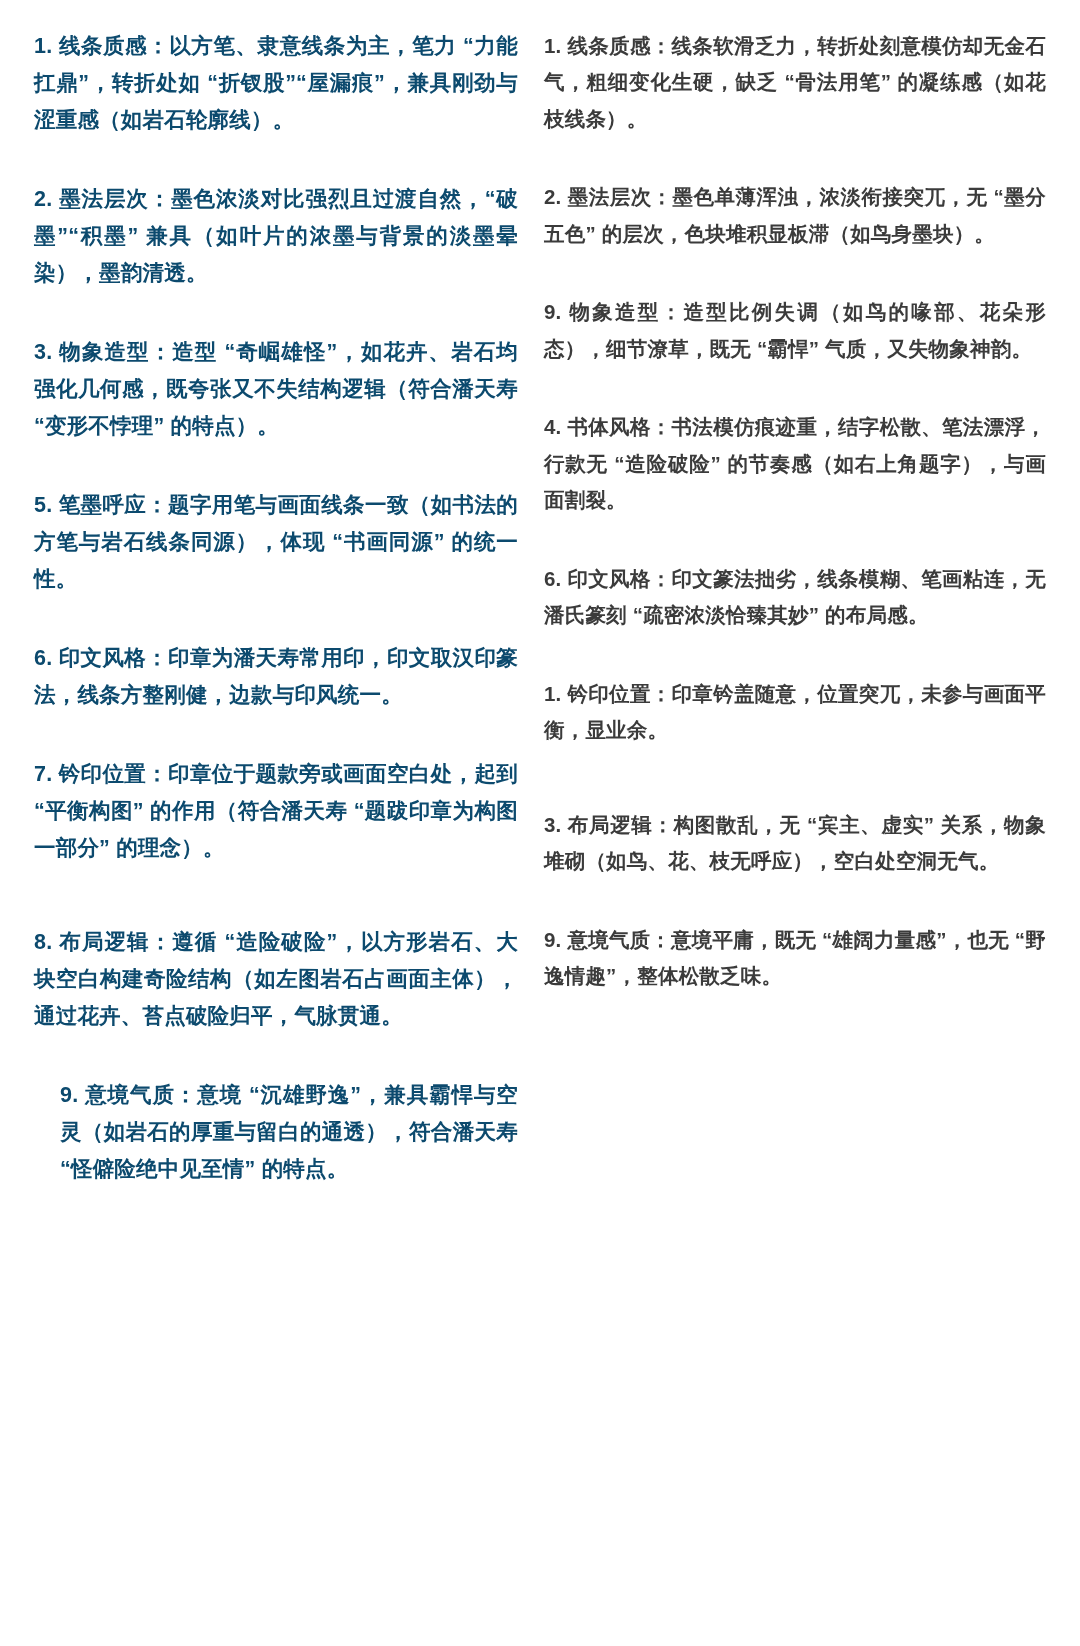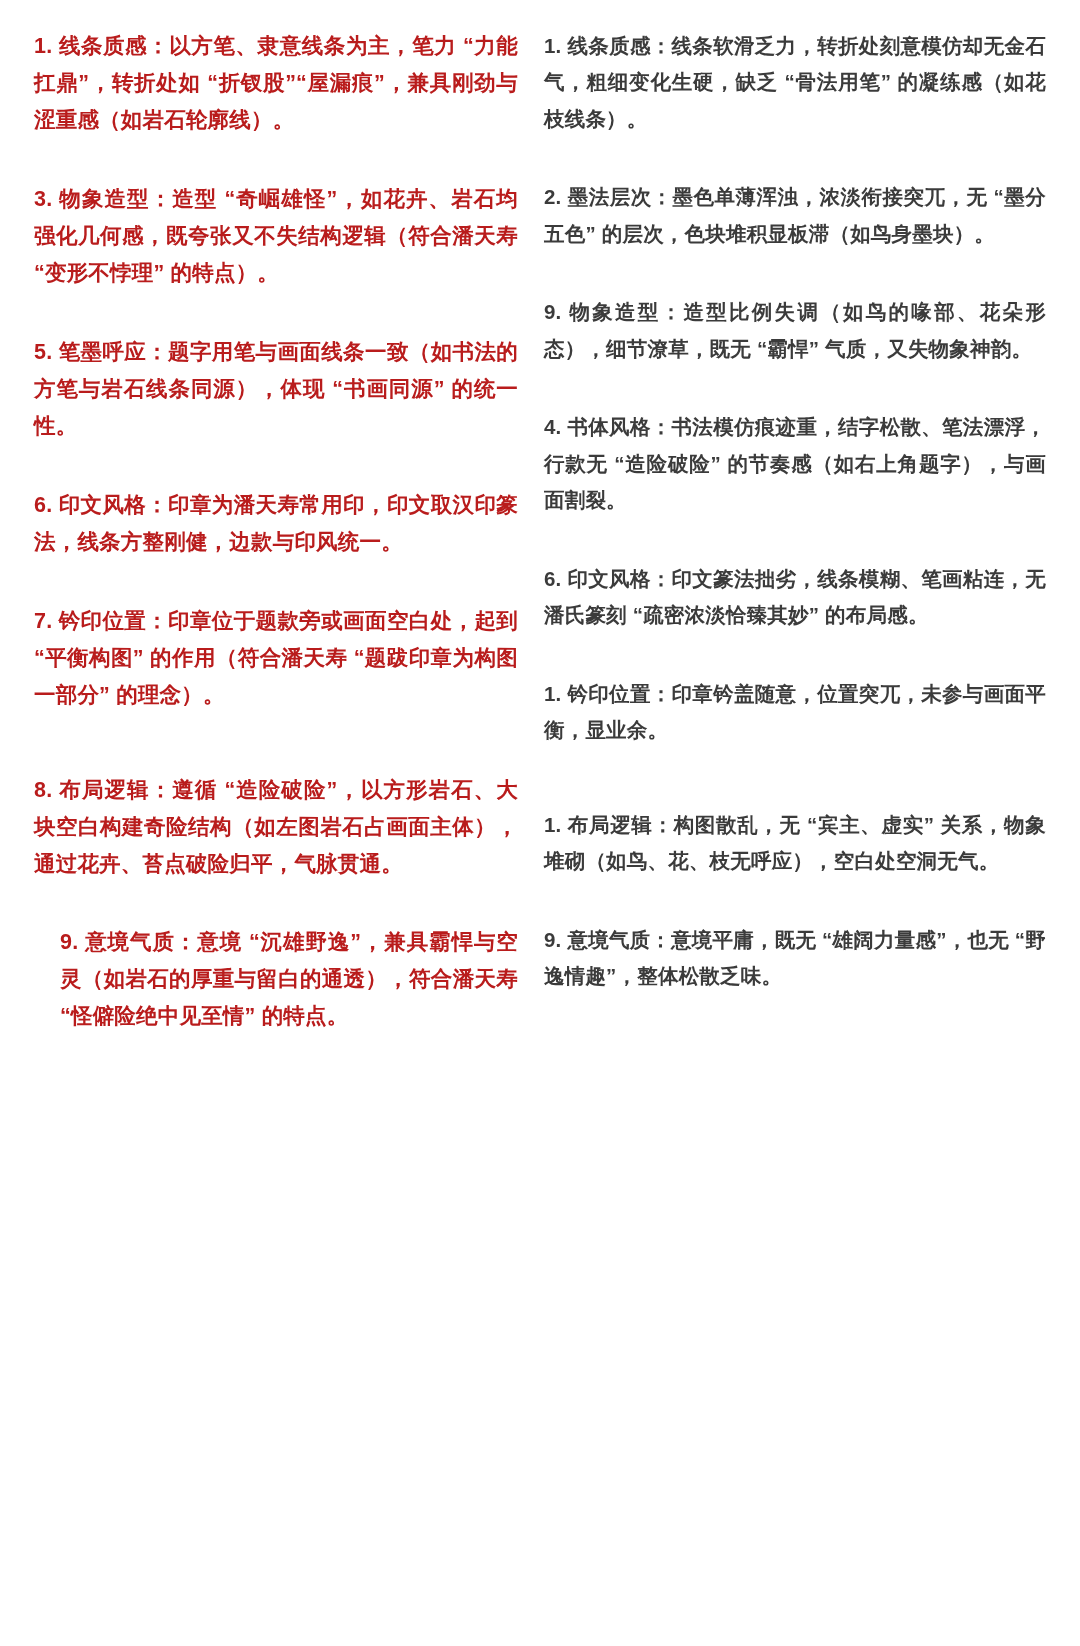--- a/index.html
+++ b/index.html
@@ -34,21 +34,21 @@
     padding-left: 10px;
   }
   .entry {
     margin: 0 0 42px 0;
   }
   .col-left .entry {
     font-size: 21.5px;
     line-height: 1.72;
     letter-spacing: 0.2px;
     font-weight: 700;
-    color: #b91c1c;
+    color: #0c4a6e;
     text-align: justify;
     text-justify: inter-ideograph;
   }
   .col-right .entry {
     font-size: 20.5px;
     line-height: 1.78;
     letter-spacing: 0.2px;
     font-weight: 700;
     color: #3b3b3b;
     text-align: justify;
@@ -59,32 +59,33 @@
   .col-left .entry.e9 { margin-bottom: 0; margin-left: 26px; }
   .col-right .entry.e9 { margin-bottom: 16px; }
 </style>
 </head>
 <body>
 
 <div class="page">
 
   <div class="column col-left">
     <p class="entry e1">1.  线条质感：以方笔、隶意线条为主，笔力  “力能扛鼎”，转折处如  “折钗股”“屋漏痕”，兼具刚劲与涩重感（如岩石轮廓线）。</p>
+    <p class="entry e2">2.  墨法层次：墨色浓淡对比强烈且过渡自然，“破墨”“积墨” 兼具（如叶片的浓墨与背景的淡墨晕染），墨韵清透。</p>
     <p class="entry e3">3.  物象造型：造型  “奇崛雄怪”，如花卉、岩石均强化几何感，既夸张又不失结构逻辑（符合潘天寿  “变形不悖理” 的特点）。</p>
     <p class="entry e5">5.  笔墨呼应：题字用笔与画面线条一致（如书法的方笔与岩石线条同源），体现  “书画同源” 的统一性。</p>
     <p class="entry e6">6.  印文风格：印章为潘天寿常用印，印文取汉印篆法，线条方整刚健，边款与印风统一。</p>
     <p class="entry e7">7.  钤印位置：印章位于题款旁或画面空白处，起到  “平衡构图” 的作用（符合潘天寿  “题跋印章为构图一部分” 的理念）。</p>
     <p class="entry e8">8.  布局逻辑：遵循  “造险破险”，以方形岩石、大块空白构建奇险结构（如左图岩石占画面主体），通过花卉、苔点破险归平，气脉贯通。</p>
     <p class="entry e9">9.  意境气质：意境  “沉雄野逸”，兼具霸悍与空灵（如岩石的厚重与留白的通透），符合潘天寿  “怪僻险绝中见至情” 的特点。</p>
   </div>
 
   <div class="column col-right">
     <p class="entry e1">1.  线条质感：线条软滑乏力，转折处刻意模仿却无金石气，粗细变化生硬，缺乏  “骨法用笔” 的凝练感（如花枝线条）。</p>
     <p class="entry e2">2.  墨法层次：墨色单薄浑浊，浓淡衔接突兀，无  “墨分五色” 的层次，色块堆积显板滞（如鸟身墨块）。</p>
     <p class="entry e3">9.  物象造型：造型比例失调（如鸟的喙部、花朵形态），细节潦草，既无  “霸悍” 气质，又失物象神韵。</p>
     <p class="entry e4">4.  书体风格：书法模仿痕迹重，结字松散、笔法漂浮，行款无  “造险破险” 的节奏感（如右上角题字），与画面割裂。</p>
     <p class="entry e6">6.  印文风格：印文篆法拙劣，线条模糊、笔画粘连，无潘氏篆刻  “疏密浓淡恰臻其妙” 的布局感。</p>
     <p class="entry e7">1.  钤印位置：印章钤盖随意，位置突兀，未参与画面平衡，显业余。</p>
-    <p class="entry e8">1.  布局逻辑：构图散乱，无  “宾主、虚实” 关系，物象堆砌（如鸟、花、枝无呼应），空白处空洞无气。</p>
+    <p class="entry e8">3.  布局逻辑：构图散乱，无  “宾主、虚实” 关系，物象堆砌（如鸟、花、枝无呼应），空白处空洞无气。</p>
     <p class="entry e9">9.  意境气质：意境平庸，既无  “雄阔力量感”，也无  “野逸情趣”，整体松散乏味。</p>
   </div>
 
 </div>
 
 </body></html>

